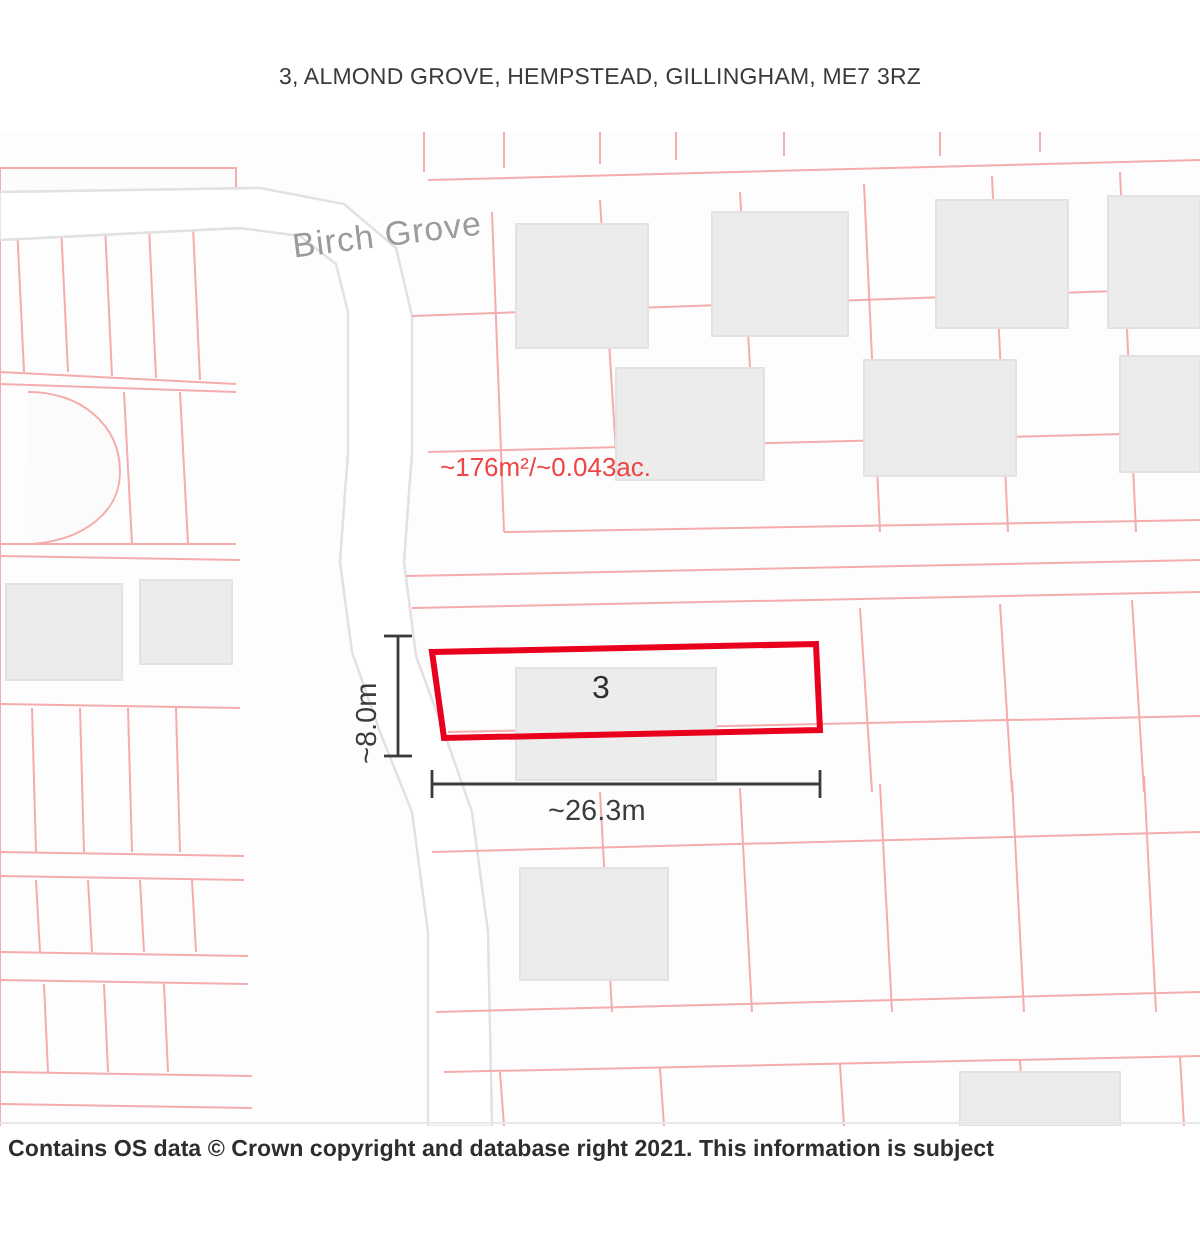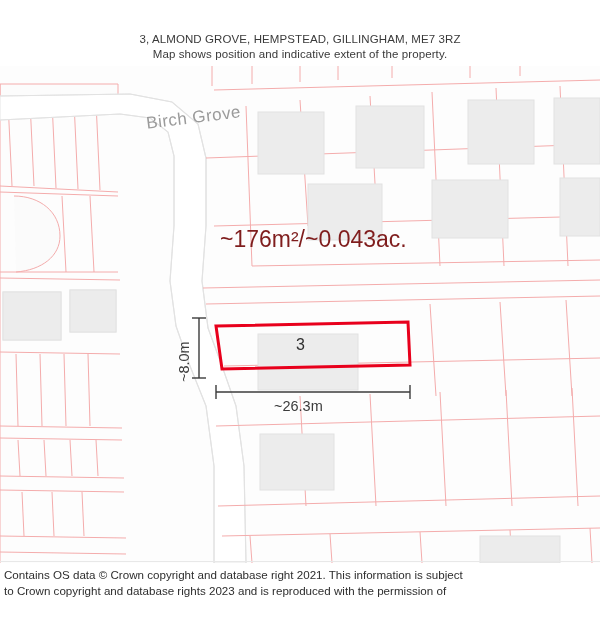--- a/index.html
+++ b/index.html
@@ -66,22 +66,22 @@
     color: #4d4d4d;
     white-space: nowrap;
   }
   .street-name {
     font-size: 17px;
     color: #9b9b9b;
     transform: rotate(-7deg);
     letter-spacing: 0.5px;
   }
   .area-label {
-    font-size: 23px;
-    color: #7f1d1d;
+    font-size: 13px;
+    color: #ef4444;
   }
   .plot-number {
     font-size: 16px;
     color: #2f2f2f;
   }
   .dim-h {
     font-size: 14.5px;
     color: #3c3c3c;
   }
   .dim-v {
@@ -100,38 +100,38 @@
     height: 90px;
     background: #ffffff;
     padding: 4px 4px 0 4px;
     box-sizing: border-box;
   }
   .footer p {
     margin: 0;
     font-size: 11.6px;
     line-height: 16.4px;
     color: #2e2e2e;
+    font-weight: bold;
   }
   .divider {
     position: absolute;
     left: 0;
     top: 533px;
     width: 600px;
     height: 1px;
     background: #e8e8e8;
   }
 </style>
 </head>
 <body>
 
 <div class="page">
 
   <div class="header">
     <div class="title-line">3, ALMOND GROVE, HEMPSTEAD, GILLINGHAM, ME7 3RZ</div>
-    <div class="sub-line">Map shows position and indicative extent of the property.</div>
   </div>
 
   <div class="map-wrap">
     <svg class="map-svg" width="600" height="497" viewBox="0 0 600 497" xmlns="http://www.w3.org/2000/svg">
 
       <rect x="0" y="0" width="600" height="497" fill="#fdfdfd"></rect>
 
       <g stroke="#f4acac" stroke-width="1" fill="#fbfbfb">
 
         <path d="M0 18 L118 18 L118 36 L0 36 Z" fill="#fcfcfc"></path>
@@ -270,16 +270,15 @@
 
     <div class="map-label dim-v" style="left:176px; top:316px;">~8.0m</div>
 
     <div class="map-label dim-h" style="left:274px; top:332px;text-align:center;">~26.3m</div>
   </div>
 
   <div class="divider"></div>
 
   <div class="footer">
     <p>Contains OS data © Crown copyright and database right 2021. This information is subject</p>
-    <p>to Crown copyright and database rights 2023 and is reproduced with the permission of</p>
   </div>
 
 </div>
 
 </body></html>

